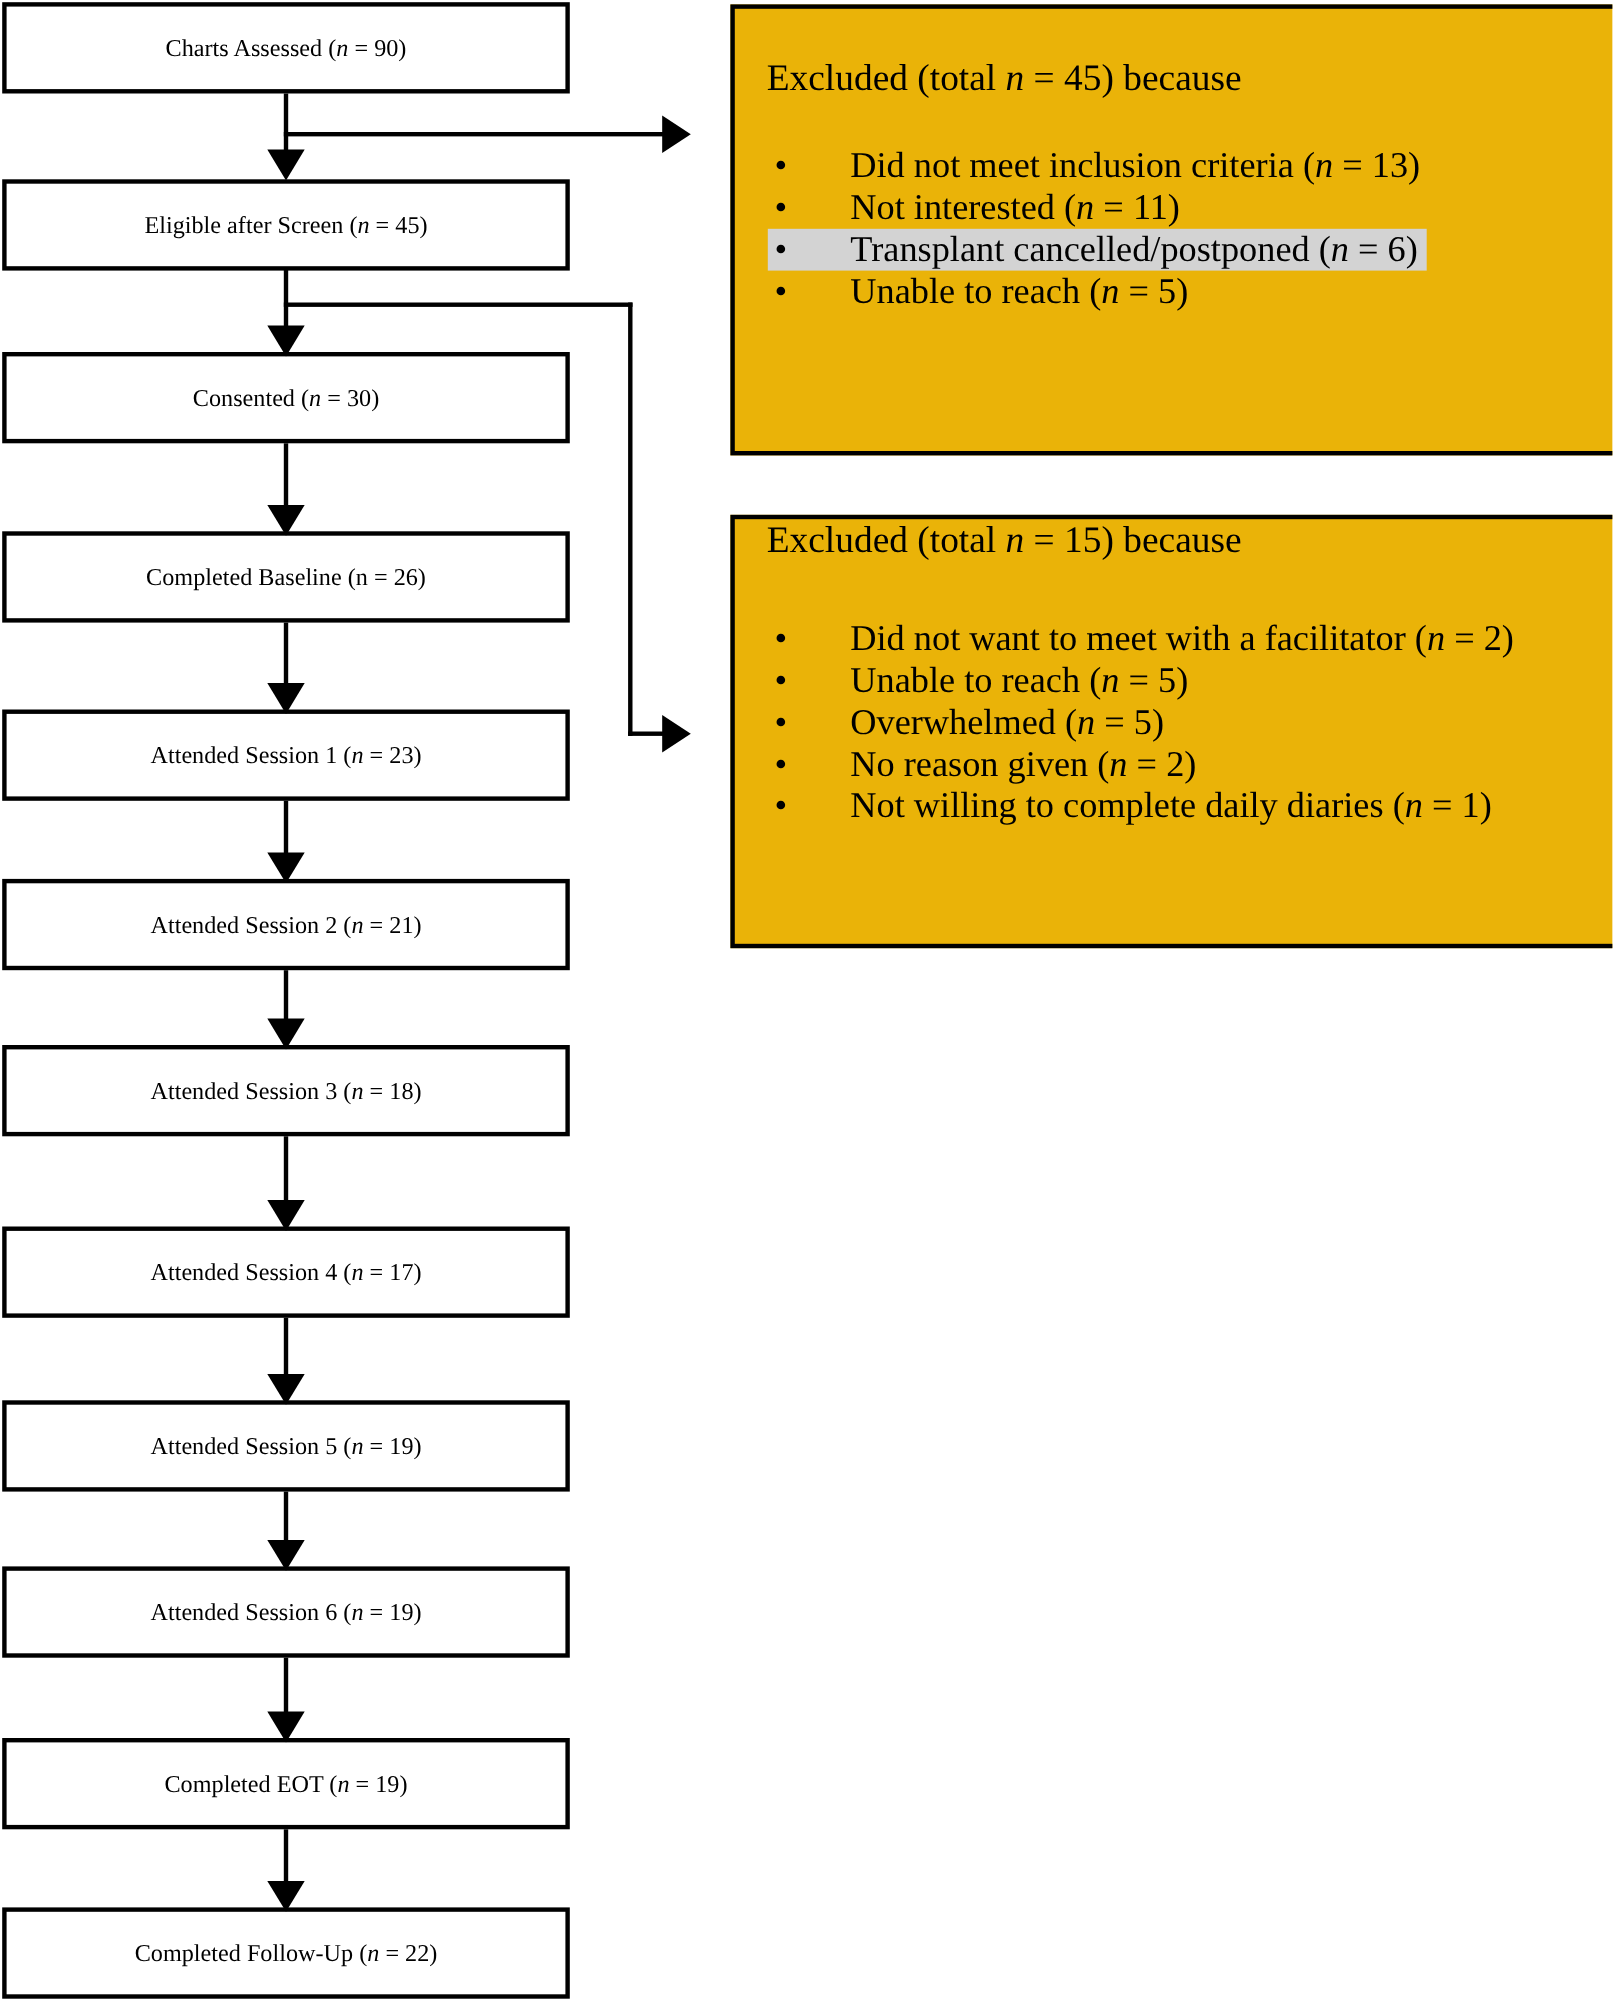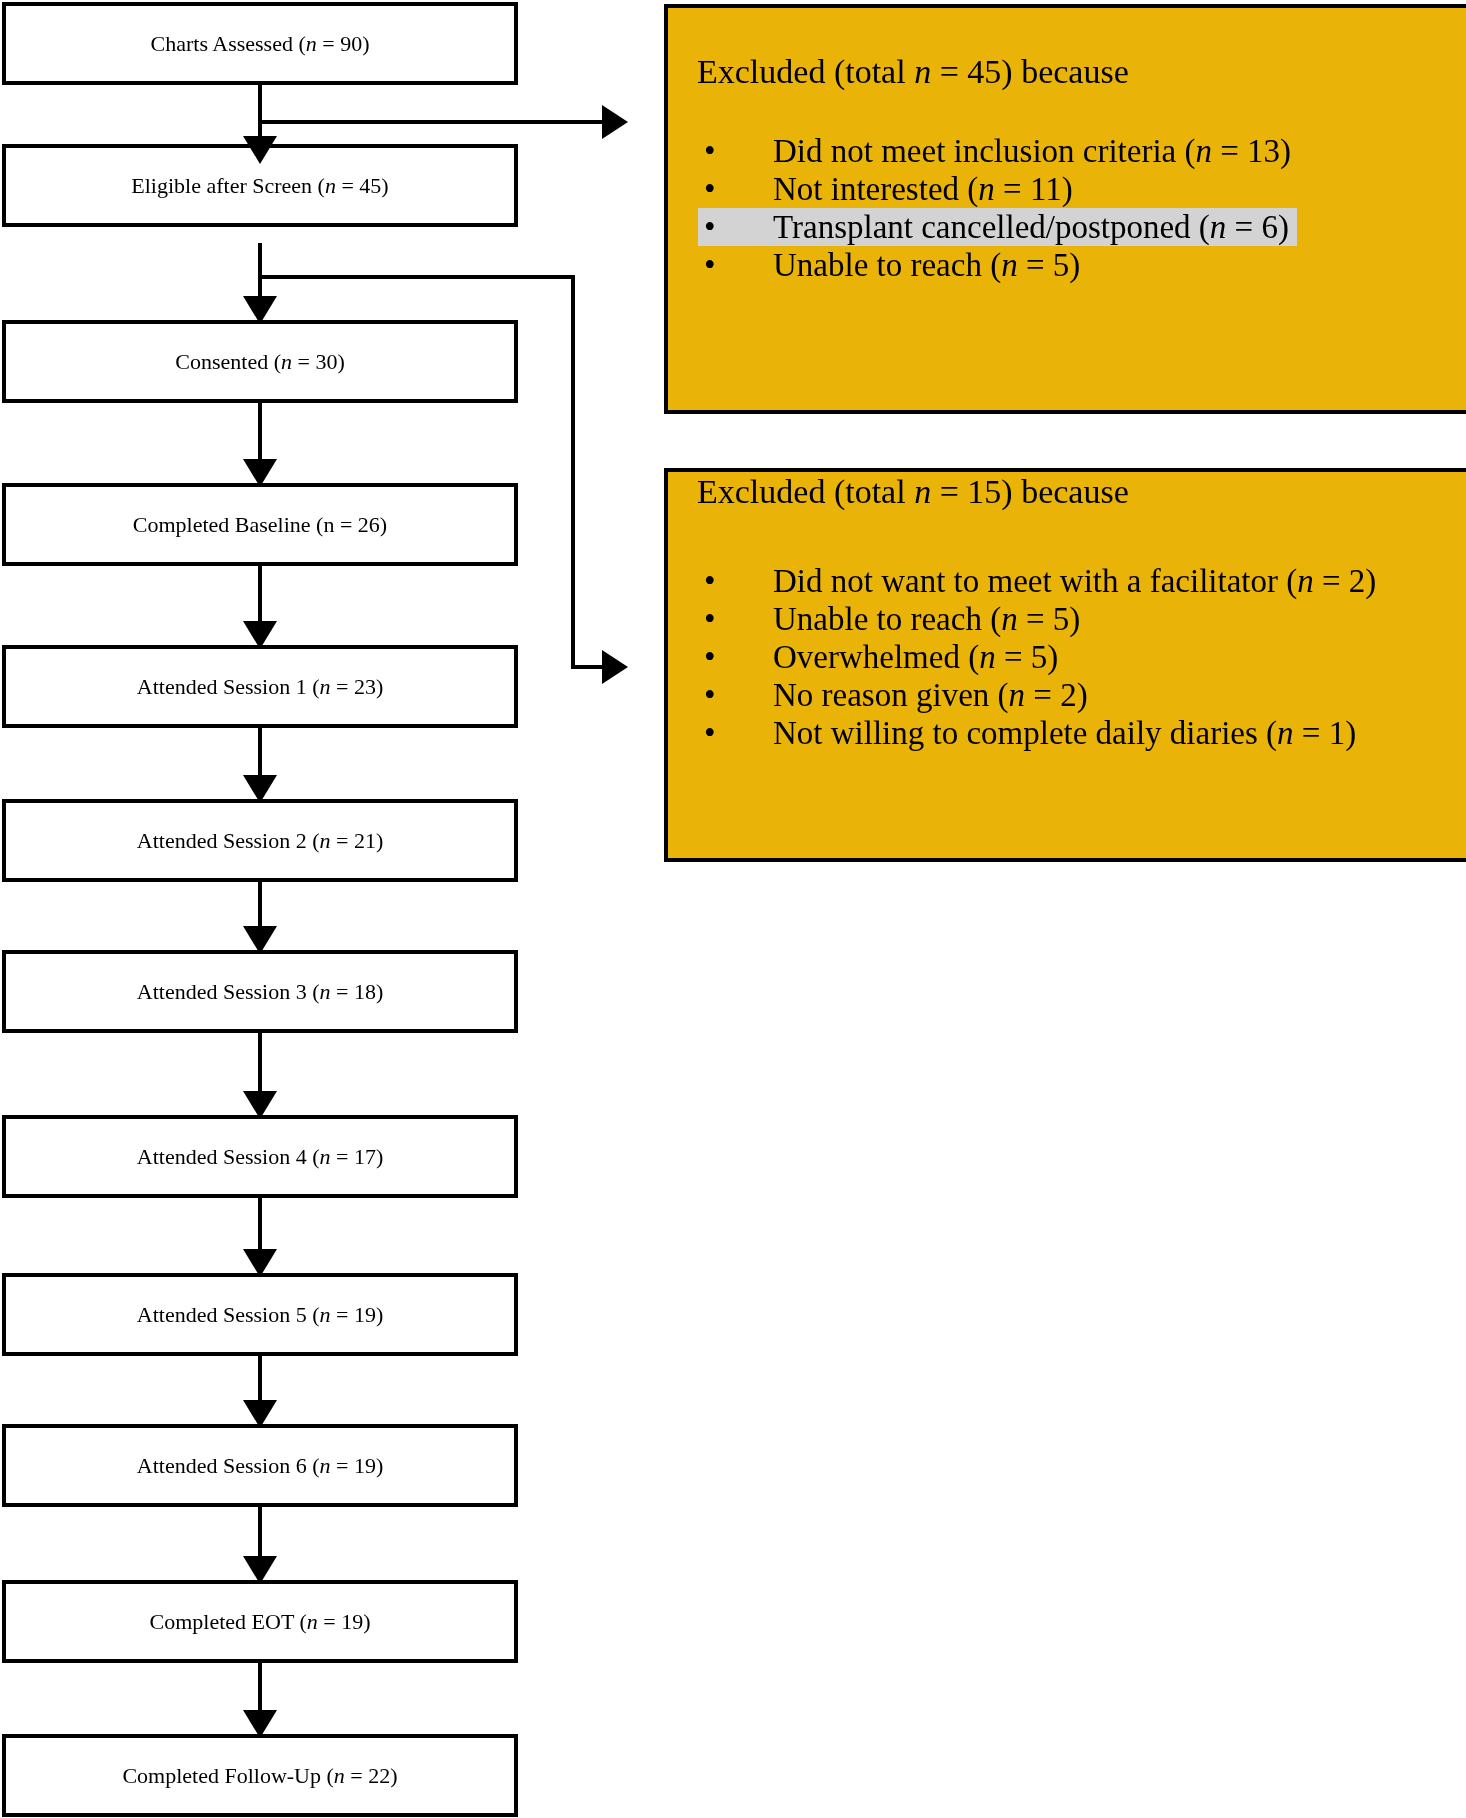--- a/index.html
+++ b/index.html
@@ -64,21 +64,21 @@
   .nvar.up{font-style:normal;}
 </style>
 </head>
 <body>
 
 <div id="canvas">
   <div id="flow-boxes">
       <div class="flowbox" style="top: 2px;">
         <span class="lbl">Charts Assessed (<span class="nvar">n</span> = 90)</span>
       </div>
-      <div class="flowbox" style="top: 144px;">
+      <div class="flowbox" style="top: 163px;">
         <span class="lbl">Eligible after Screen (<span class="nvar">n</span> = 45)</span>
       </div>
       <div class="flowbox" style="top: 320px;">
         <span class="lbl">Consented (<span class="nvar">n</span> = 30)</span>
       </div>
       <div class="flowbox" style="top: 483px;">
         <span class="lbl">Completed Baseline (<span class="nvar up">n</span> = 26)</span>
       </div>
       <div class="flowbox" style="top: 645px;">
         <span class="lbl">Attended Session 1 (<span class="nvar">n</span> = 23)</span>

